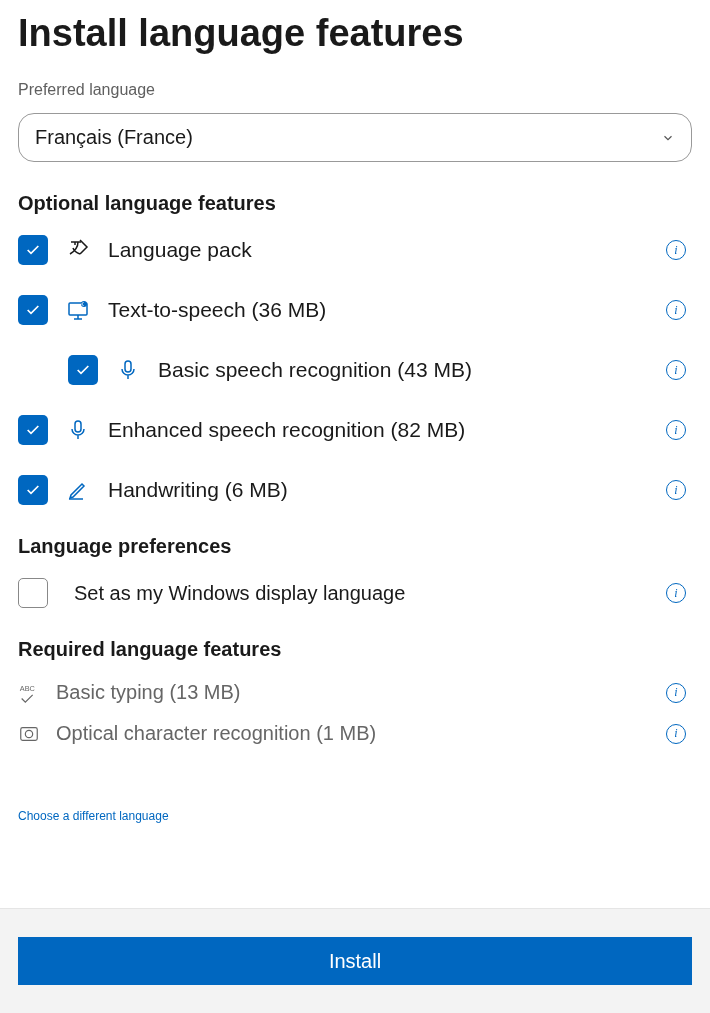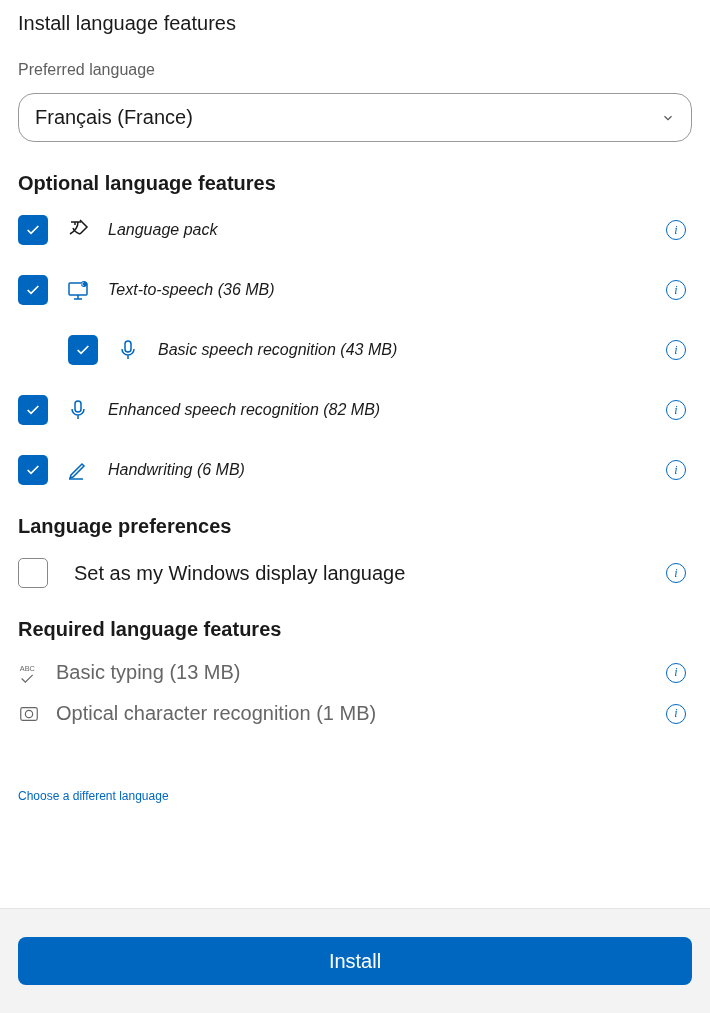--- a/index.html
+++ b/index.html
@@ -6,21 +6,21 @@
     body {
       font-family: "Segoe UI", -apple-system, sans-serif;
       background: #fff;
       width: 710px;
       height: 1013px;
       position: relative;
       overflow: hidden;
       color: #1a1a1a;
     }
     .content { padding: 12px 18px 0 18px; }
-    .title { font-size: 20px; font-weight: 400; margin-bottom: 26px; }
+    .title { font-size: 38px; font-weight: 700; margin-bottom: 26px; }
     .sub-label { font-size: 16px; color: #5f5f5f; margin-bottom: 14px; margin-top: 12px; }
     .dropdown {
       width: 100%;
       border: 1px solid #999;
       border-radius: 16px;
       padding: 12px 16px;
       display: flex;
       align-items: center;
       justify-content: space-between;
       font-size: 20px;
@@ -47,21 +47,21 @@
       cursor: pointer;
     }
     .cb.empty {
       background: #fff;
       border: 1.5px solid #888;
     }
     .cb .ck { width: 16px; height: 16px; stroke: #fff; stroke-width: 2.5; fill: none; }
     .feat-icon { width: 24px; height: 24px; flex-shrink: 0; }
     .feat-icon.blue { color: #0067c0; }
     .feat-icon.dark { color: #1a1a1a; }
-    .row-text { font-size: 16px; flex: 1; font-style: italic; }
+    .row-text { font-size: 21px; flex: 1; }
     .info-icon {
       width: 20px; height: 20px;
       border: 1.5px solid #0067c0;
       border-radius: 50%;
       color: #0067c0;
       display: flex; align-items: center; justify-content: center;
       font-size: 12px;
       font-style: italic;
       font-family: "Times New Roman", serif;
       flex-shrink: 0;
@@ -90,21 +90,21 @@
       background: #f3f3f3;
       border-top: 1px solid #e5e5e5;
       display: flex;
       align-items: center;
       gap: 14px;
       padding: 0 18px;
     }
     .btn {
       flex: 1;
       height: 48px;
-      border-radius: 8px;
+      border-radius: 0;
       font-size: 20px;
       display: flex; align-items: center; justify-content: center;
       cursor: pointer;
     }
     .btn.primary { background: #0067c0; color: #fff; border: none; }
     .btn.secondary { background: #fefefe; color: #1a1a1a; border: 1px solid #ccc; }
     .pref-row { display: flex; align-items: center; gap: 22px; margin-bottom: 30px; padding-right: 6px; }
     .pref-text { font-size: 20px; flex: 1; padding-left: 4px; }
   </style>
 </head>

